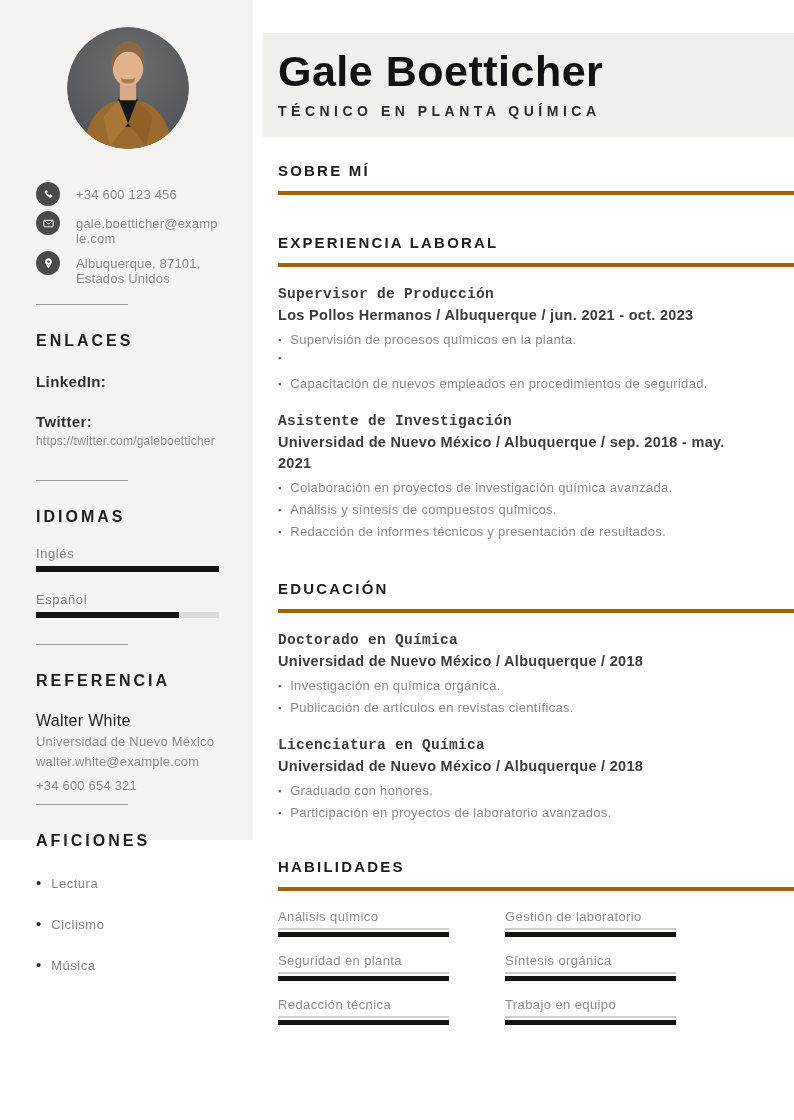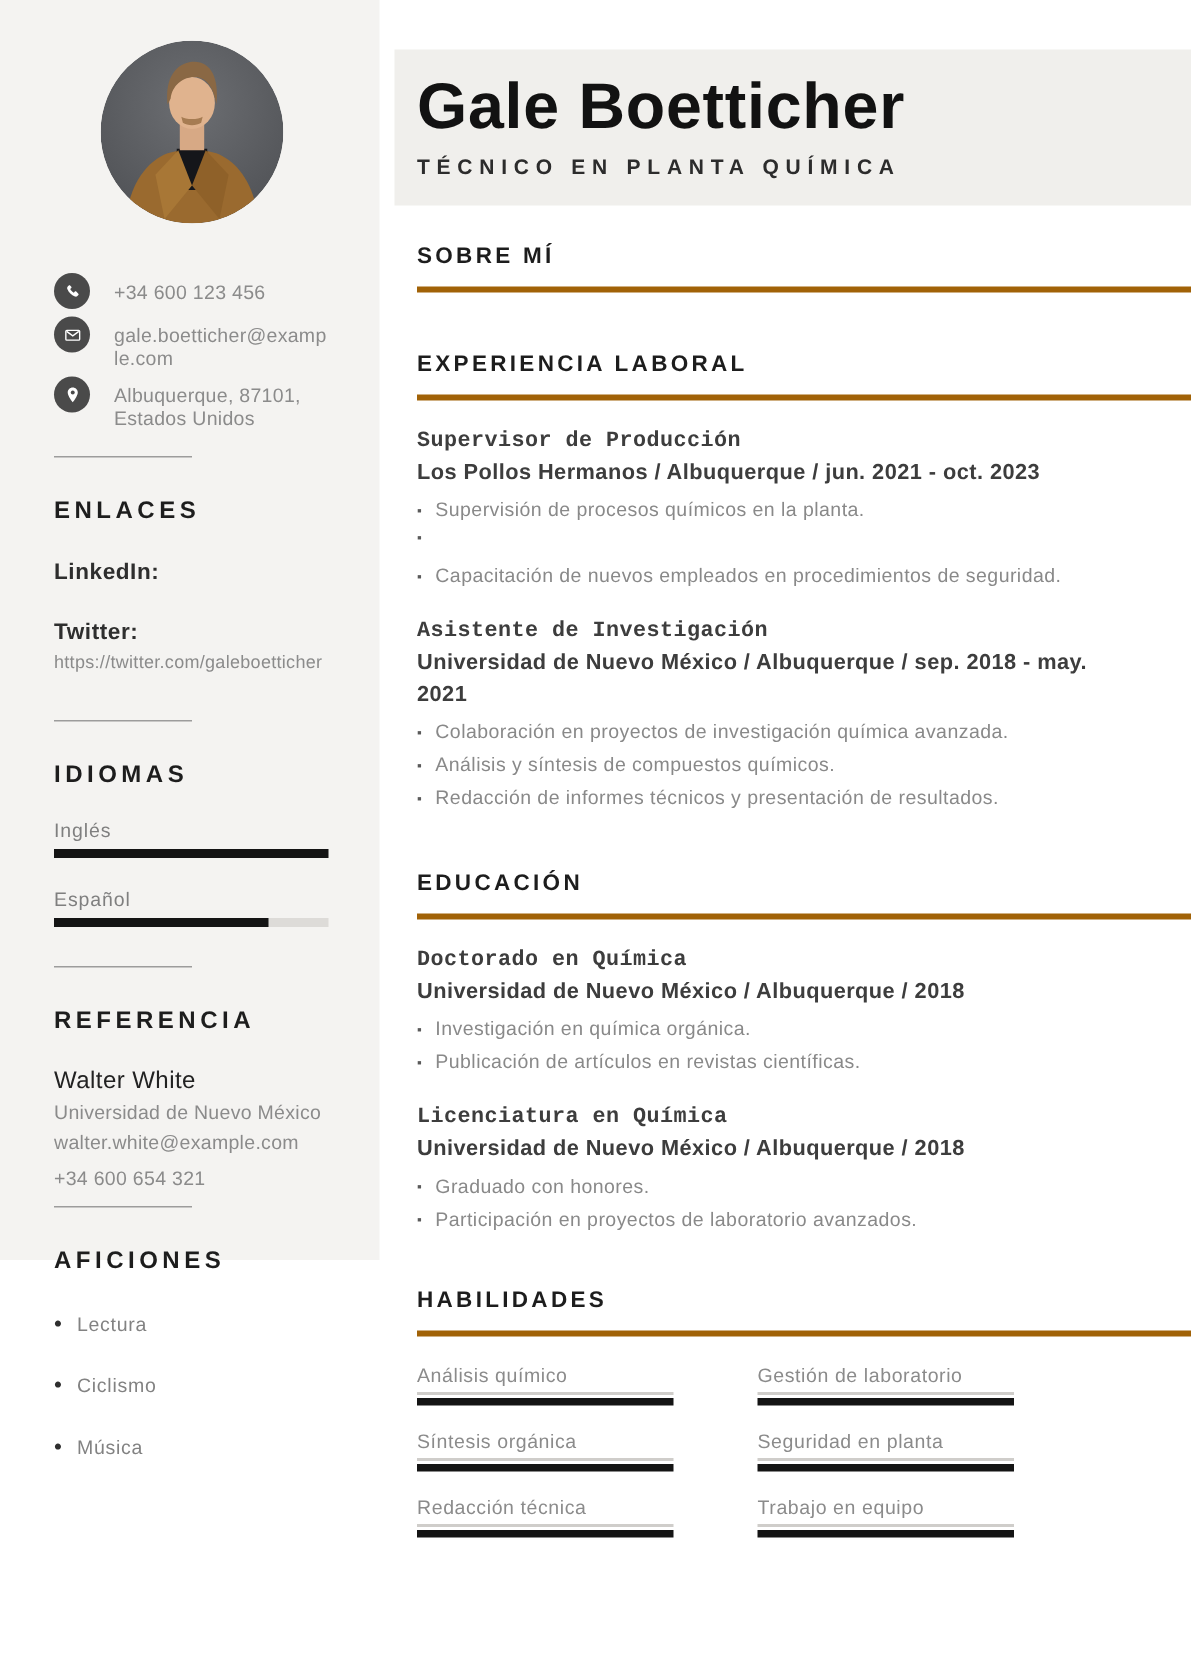--- a/index.html
+++ b/index.html
@@ -270,27 +270,27 @@
               <div class="skill-fill" style="width: 100%;"></div>
             </div>
         </div>
         <div>
           <div class="skill-name">Gestión de laboratorio</div>
           <div class="skill-track">
               <div class="skill-fill" style="width: 100%;"></div>
             </div>
         </div>
         <div>
+          <div class="skill-name">Seguridad en planta</div>
+          <div class="skill-track">
+              <div class="skill-fill" style="width: 100%;"></div>
+            </div>
+        </div>
+        <div>
           <div class="skill-name">Síntesis orgánica</div>
-          <div class="skill-track">
-              <div class="skill-fill" style="width: 100%;"></div>
-            </div>
-        </div>
-        <div>
-          <div class="skill-name">Seguridad en planta</div>
           <div class="skill-track">
               <div class="skill-fill" style="width: 100%;"></div>
             </div>
         </div>
         <div>
           <div class="skill-name">Redacción técnica</div>
           <div class="skill-track">
               <div class="skill-fill" style="width: 100%;"></div>
             </div>
         </div>

